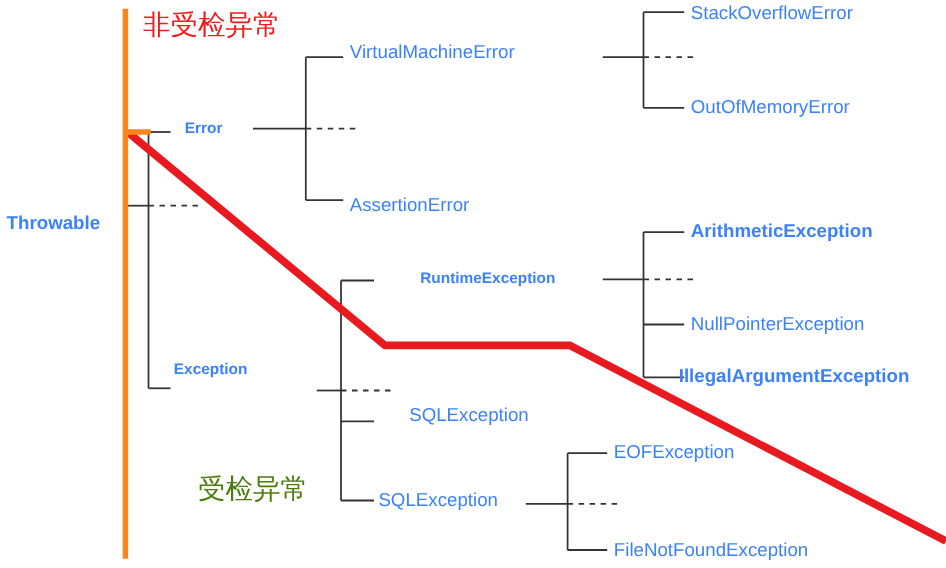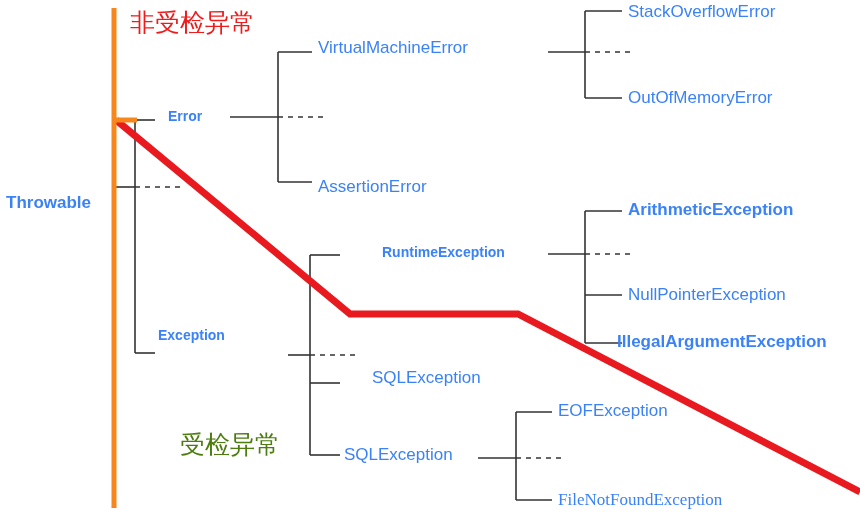--- a/index.html
+++ b/index.html
@@ -112,18 +112,18 @@
       <div class="node-label lvl-leaf" style="left: 628px; top: 89px;">OutOfMemoryError</div>
       <div class="node-label lvl-leaf" style="left: 318px; top: 178px;">AssertionError</div>
       <div class="node-label lvl-main" style="left: 158px; top: 328px;">Exception</div>
       <div class="node-label lvl-main" style="left: 342px; top: 245px; margin-left: 40px;">RuntimeException</div>
       <div class="node-label lvl-leaf" style="left: 628px; top: 201px; font-weight: bold;">ArithmeticException</div>
       <div class="node-label lvl-leaf" style="left: 628px; top: 286px;">NullPointerException</div>
       <div class="node-label lvl-leaf" style="left: 617px; top: 333px; font-weight: bold;">IllegalArgumentException</div>
       <div class="node-label lvl-leaf" style="left: 344px; top: 369px; margin-left: 28px;">SQLException</div>
       <div class="node-label lvl-leaf" style="left: 344px; top: 446px;">SQLException</div>
       <div class="node-label lvl-leaf" style="left: 558px; top: 402px;">EOFException</div>
-      <div class="node-label lvl-leaf" style="left: 558px; top: 491px; font-family: Liberation Serif, serif;">FileNotFoundException</div>
+      <div class="node-label lvl-leaf" style="left: 558px; top: 491px;">FileNotFoundException</div>
       <div class="zone-label" style="left: 130px; top: 10px; color: rgb(238, 28, 28); text-align: center;">非受检异常</div>
       <div class="zone-label" style="left: 140px; top: 432px; color: #4d7c0f; margin-left: 40px;">受检异常</div>
     </div>
 
 </div>
 
 </body></html>

